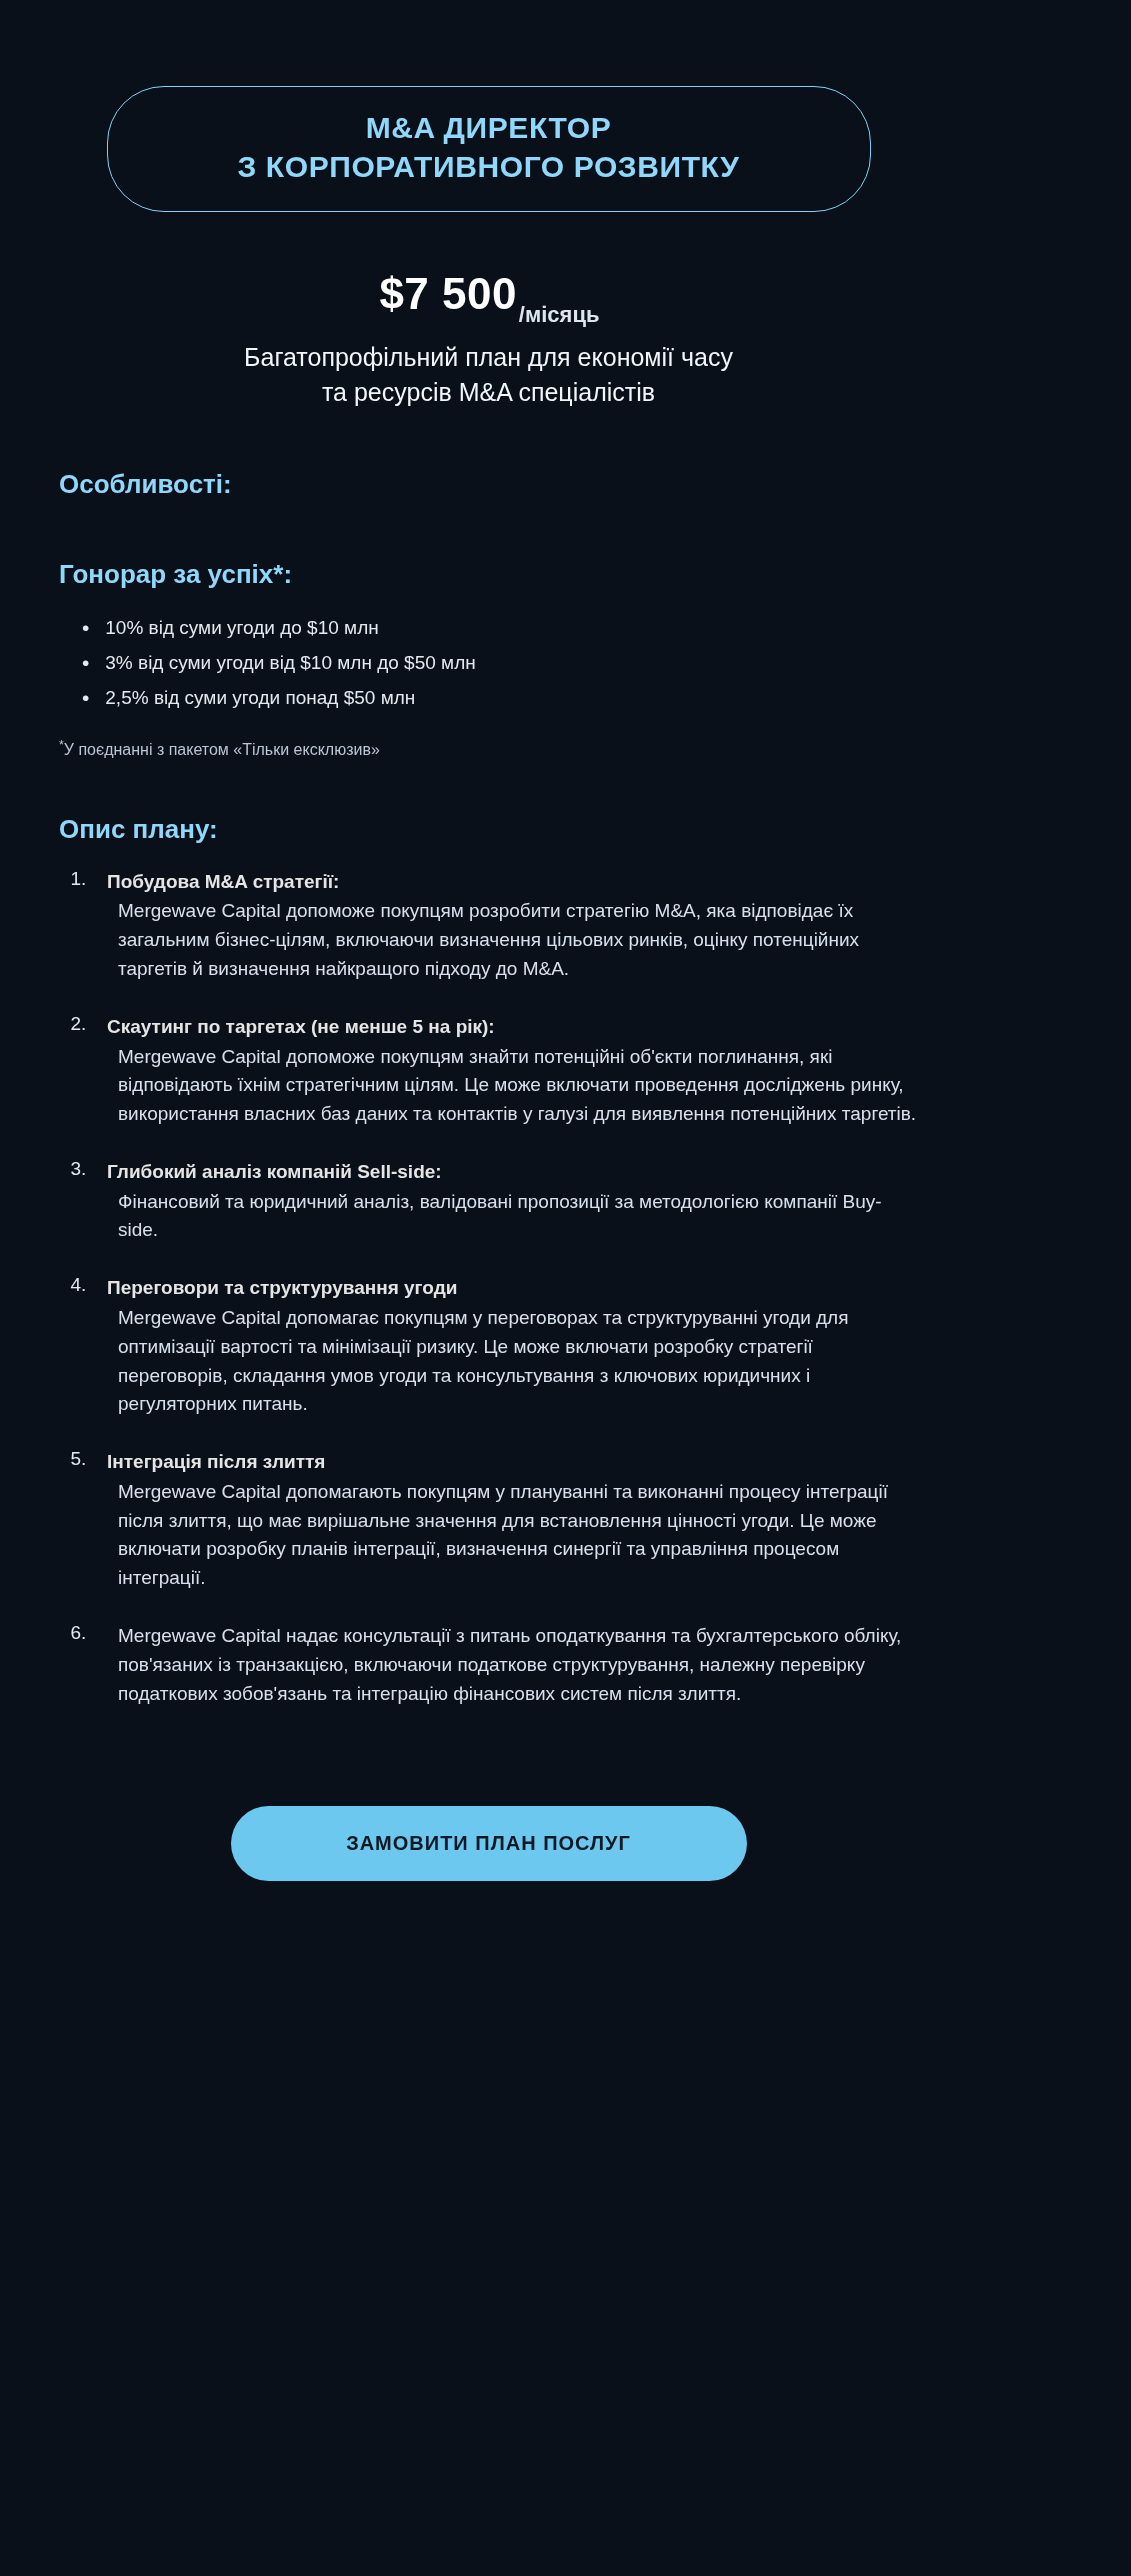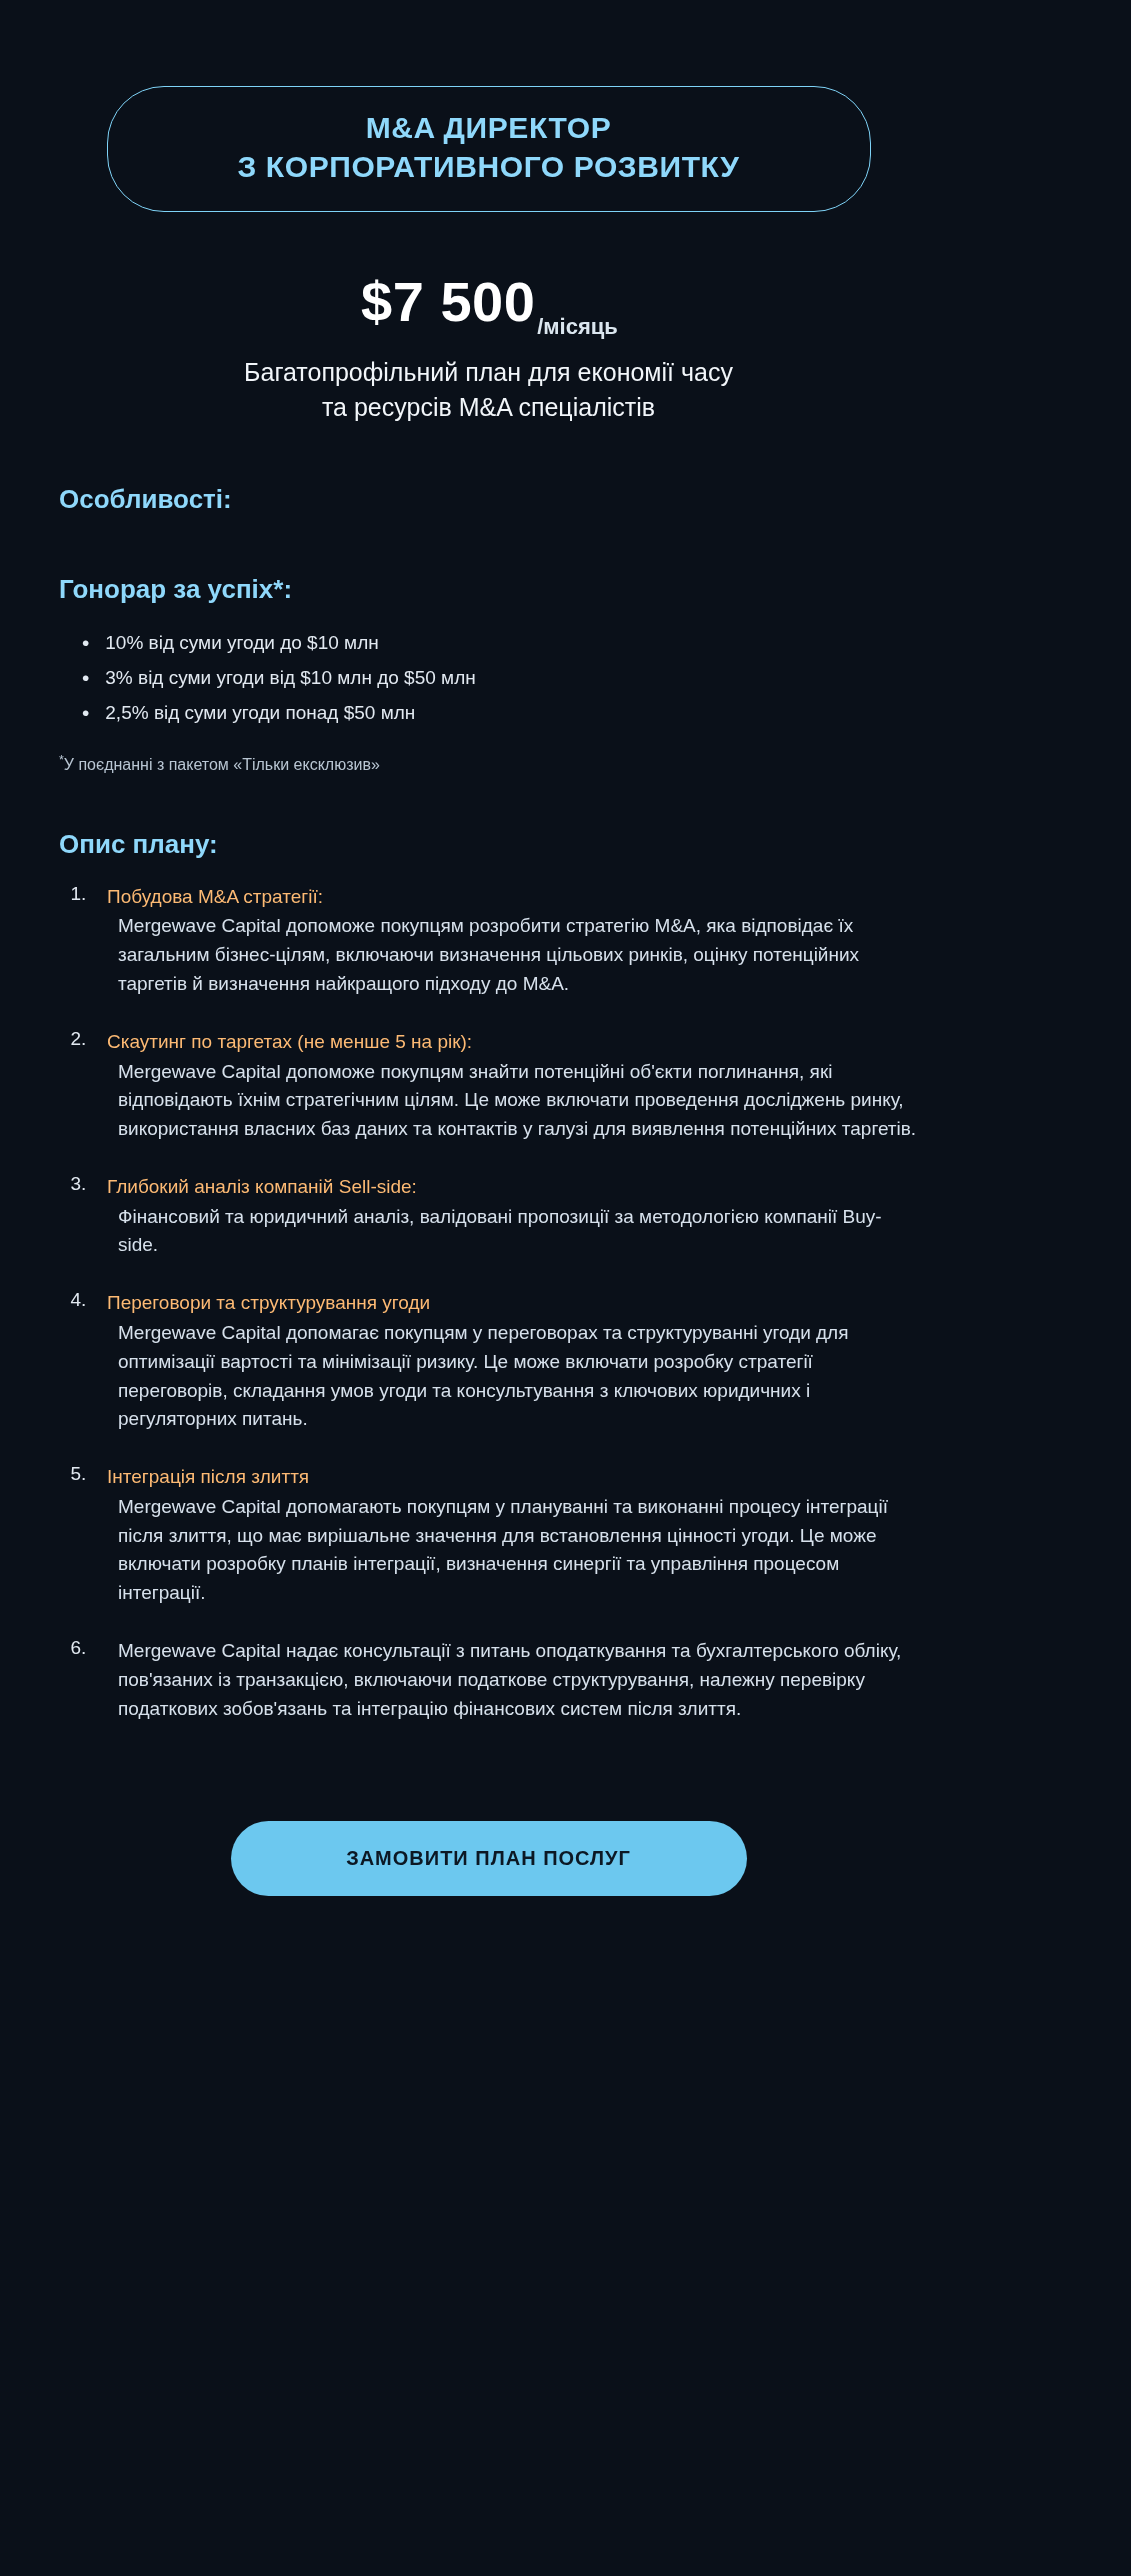--- a/index.html
+++ b/index.html
@@ -42,21 +42,21 @@
     line-height: 1.3;
     text-transform: uppercase;
   }
 
   
   .price-block {
     margin-top: 57px;
     text-align: center;
   }
   .price {
-    font-size: 56px;
+    font-size: 44px;
     font-weight: bold;
     color: #ffffff;
     letter-spacing: 0.5px;
   }
   .price-period {
     font-size: 22px;
     color: #dbe6ef;
     font-weight: bold;
     position: relative;
     top: 13.4px;
@@ -128,22 +128,22 @@
   ol.plan-list > li::before {
     content: counter(planitem) ".";
     position: absolute;
     left: 11.5px;
     top: 0;
     font-size: 19px;
     color: #e2e9f1;
   }
   .item-title {
     font-size: 19px;
-    font-weight: normal;
-    color: #fdba74;
+    font-weight: bold;
+    color: #e5e5e5;
     line-height: 1.45;
     margin-bottom: 1.9px;
   }
   .item-body {
     font-size: 19px;
     line-height: 1.52;
     color: #d7e1ec;
     margin-left: 11px;
   }
 

